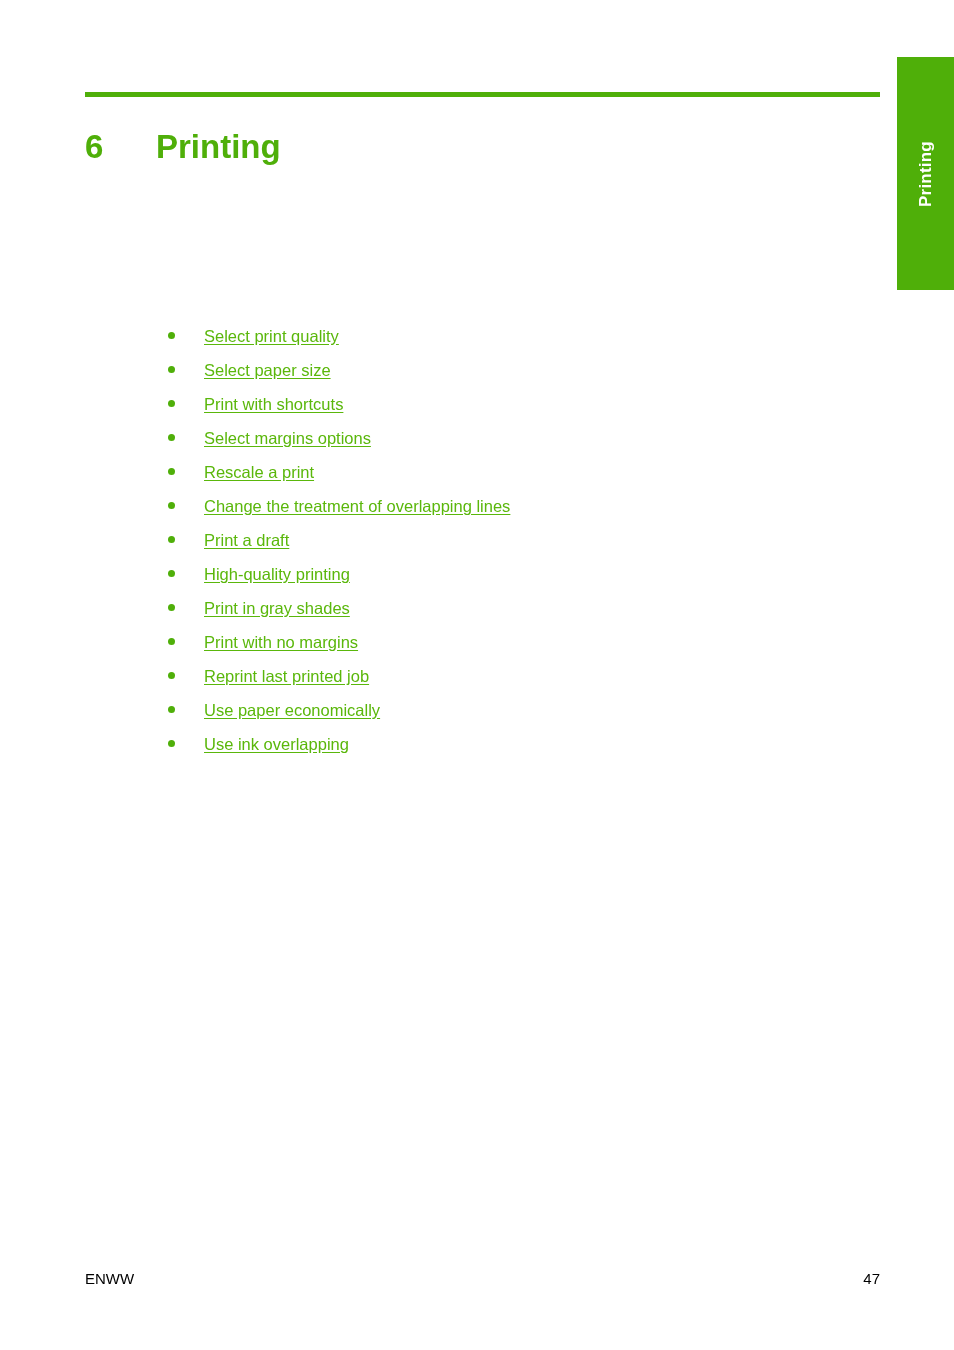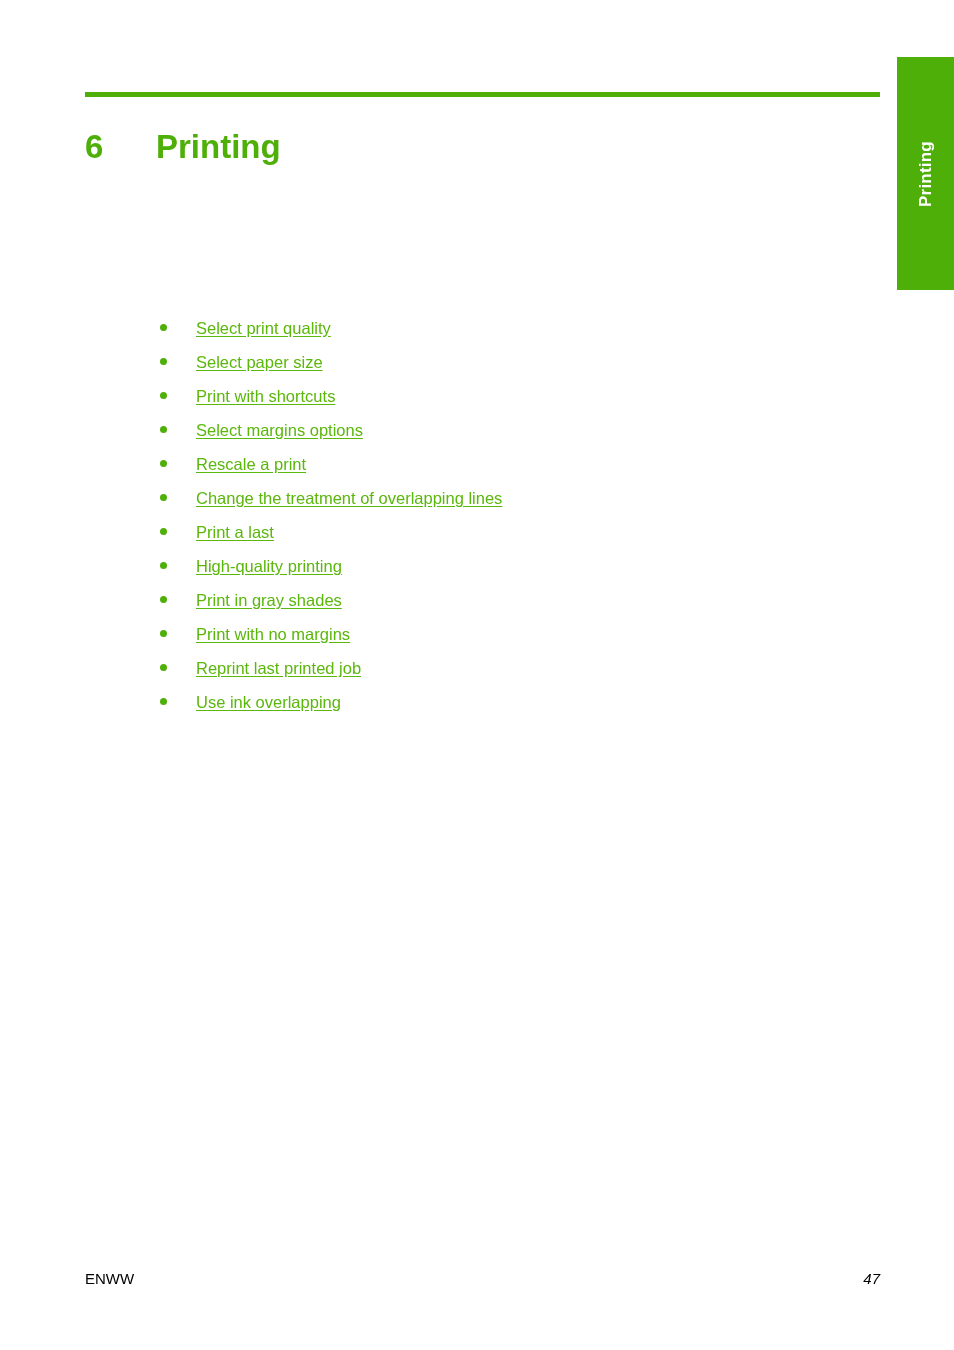--- a/index.html
+++ b/index.html
@@ -72,21 +72,21 @@
   .chapter-title {
     display: inline-block;
   }
 
   
   .link-list {
     position: absolute;
     left: 85px;
     top: 318px;
     width: 800px;
-    margin: 0;
+    margin: 8px;
     padding: 0;
     list-style: none;
   }
   .link-item {
     position: relative;
     height: 34px;
     line-height: 20px;
     padding-left: 111px;
   }
   .bullet {
@@ -112,21 +112,21 @@
     left: 85px;
     top: 1270px;
     width: 795px;
     display: flex;
     justify-content: space-between;
     align-items: baseline;
     color: #000000;
     font-size: 15px;
   }
   .footer-left { font-weight: normal; }
-  .footer-right { font-weight: normal; font-style: italic; }
+  .footer-right { font-weight: normal; }
 </style>
 </head>
 <body>
 
 <div class="page">
 
   <div class="side-tab">
     <span class="side-tab-label">Printing</span>
   </div>
 
@@ -156,37 +156,41 @@
     <li class="link-item">
       <span class="bullet"></span>
       <a class="doc-link" href="#">Rescale a print</a>
     </li>
     <li class="link-item">
       <span class="bullet"></span>
       <a class="doc-link" href="#">Change the treatment of overlapping lines</a>
     </li>
     <li class="link-item">
       <span class="bullet"></span>
-      <a class="doc-link" href="#">Print a last</a>
+      <a class="doc-link" href="#">Print a draft</a>
     </li>
     <li class="link-item">
       <span class="bullet"></span>
       <a class="doc-link" href="#">High-quality printing</a>
     </li>
     <li class="link-item">
       <span class="bullet"></span>
       <a class="doc-link" href="#">Print in gray shades</a>
     </li>
     <li class="link-item">
       <span class="bullet"></span>
       <a class="doc-link" href="#">Print with no margins</a>
     </li>
     <li class="link-item">
       <span class="bullet"></span>
       <a class="doc-link" href="#">Reprint last printed job</a>
+    </li>
+    <li class="link-item">
+      <span class="bullet"></span>
+      <a class="doc-link" href="#">Use paper economically</a>
     </li>
     <li class="link-item">
       <span class="bullet"></span>
       <a class="doc-link" href="#">Use ink overlapping</a>
     </li>
   </ul>
 
   <div class="footer">
     <span class="footer-left">ENWW</span>
     <span class="footer-right">47</span>

